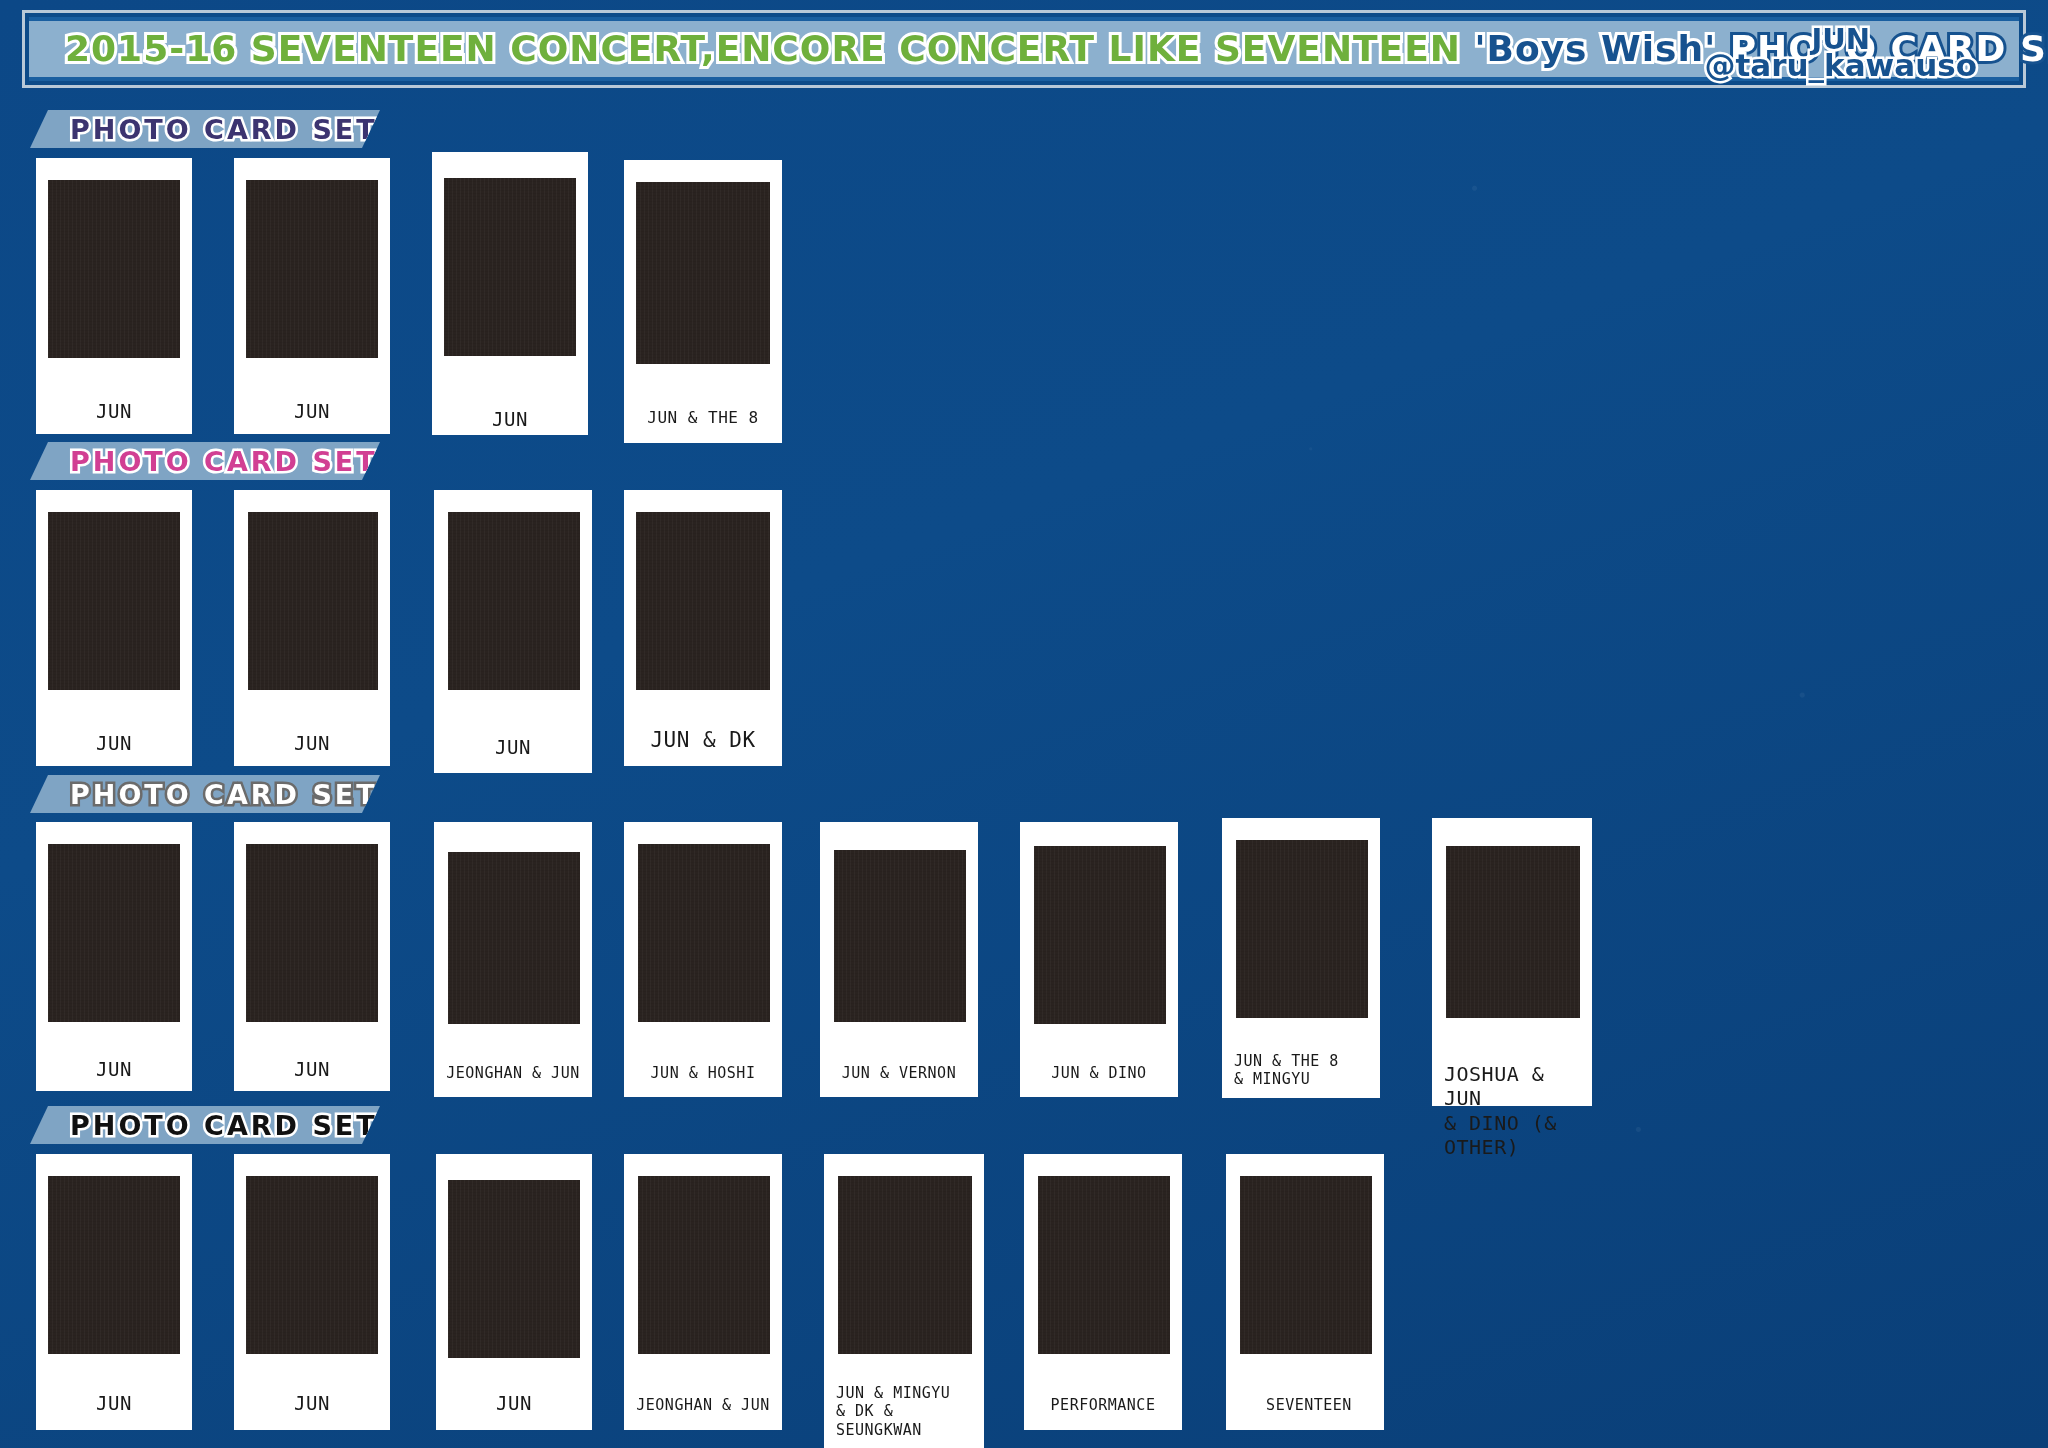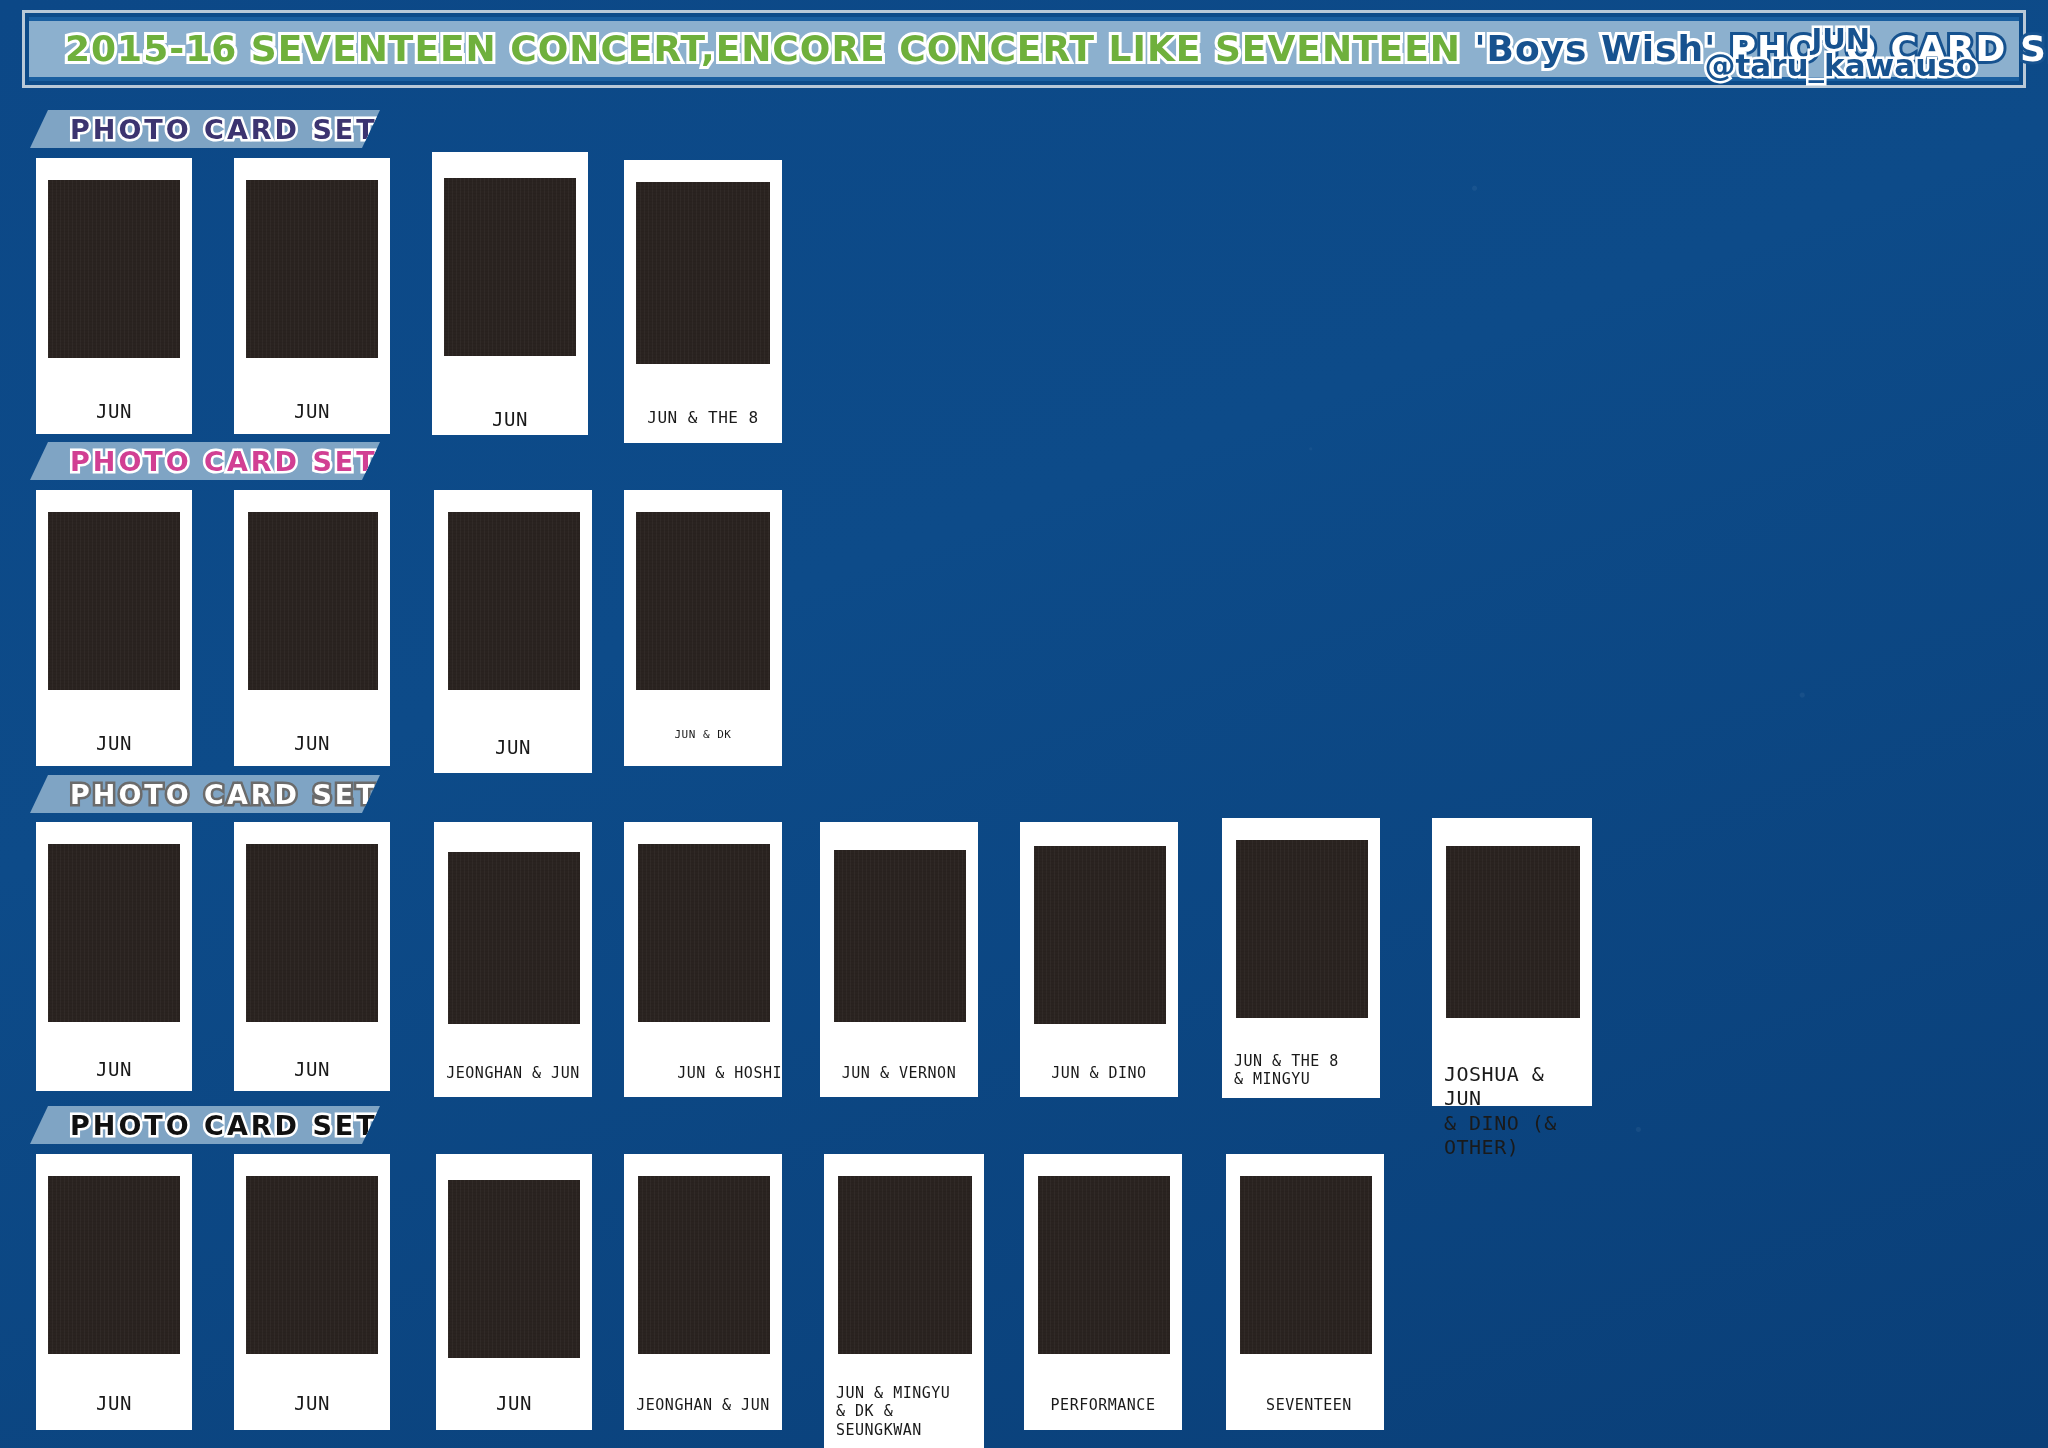--- a/index.html
+++ b/index.html
@@ -238,21 +238,21 @@
   <div class="caption" style="top: 242px; font-size: 19px;">JUN</div>
 </div>
 
 <div class="card" style="left:434px; top:490px; width:158px; height:283px;">
   <div class="photo ph-b3" style="left:14px; top:22px; width:132px; height:178px;"></div>
   <div class="caption" style="top: 246px; font-size: 19px;">JUN</div>
 </div>
 
 <div class="card" style="left:624px; top:490px; width:158px; height:276px;">
   <div class="photo ph-b4" style="left:12px; top:22px; width:134px; height:178px;"></div>
-  <div class="caption" style="top: 238px; font-size: 11px;">JUN &amp; DK</div>
+  <div class="caption" style="top: 238px; font-size: 21px;">JUN &amp; DK</div>
 </div>
 
 <div class="section-banner" style="left:30px; top:775px; width:350px;">
   <span class="sec-label sec-white">PHOTO CARD SET C</span>
 </div>
 
 <div class="card" style="left:36px; top:822px; width:156px; height:269px;">
   <div class="photo ph-c1" style="left:12px; top:22px; width:132px; height:178px;"></div>
   <div class="caption" style="top: 236px; font-size: 19px;">JUN</div>
 </div>
@@ -262,21 +262,21 @@
   <div class="caption" style="top: 236px; font-size: 19px;">JUN</div>
 </div>
 
 <div class="card" style="left:434px; top:822px; width:158px; height:275px;">
   <div class="photo ph-c3" style="left:14px; top:30px; width:132px; height:172px;"></div>
   <div class="caption" style="top: 242px; font-size: 15px;">JEONGHAN &amp; JUN</div>
 </div>
 
 <div class="card" style="left:624px; top:822px; width:158px; height:275px;">
   <div class="photo ph-c4" style="left:14px; top:22px; width:132px; height:178px;"></div>
-  <div class="caption" style="top: 242px; font-size: 15px; text-align: right;">JUN &amp; HOSHI</div>
+  <div class="caption" style="top: 242px; font-size: 15px;">JUN &amp; HOSHI</div>
 </div>
 
 <div class="card" style="left:820px; top:822px; width:158px; height:275px;">
   <div class="photo ph-c5" style="left:14px; top:28px; width:132px; height:172px;"></div>
   <div class="caption" style="top: 242px; font-size: 15px;">JUN &amp; VERNON</div>
 </div>
 
 <div class="card" style="left:1020px; top:822px; width:158px; height:275px;">
   <div class="photo ph-c6" style="left:14px; top:24px; width:132px; height:178px;"></div>
   <div class="caption" style="top: 242px; font-size: 15px;">JUN &amp; DINO</div>

